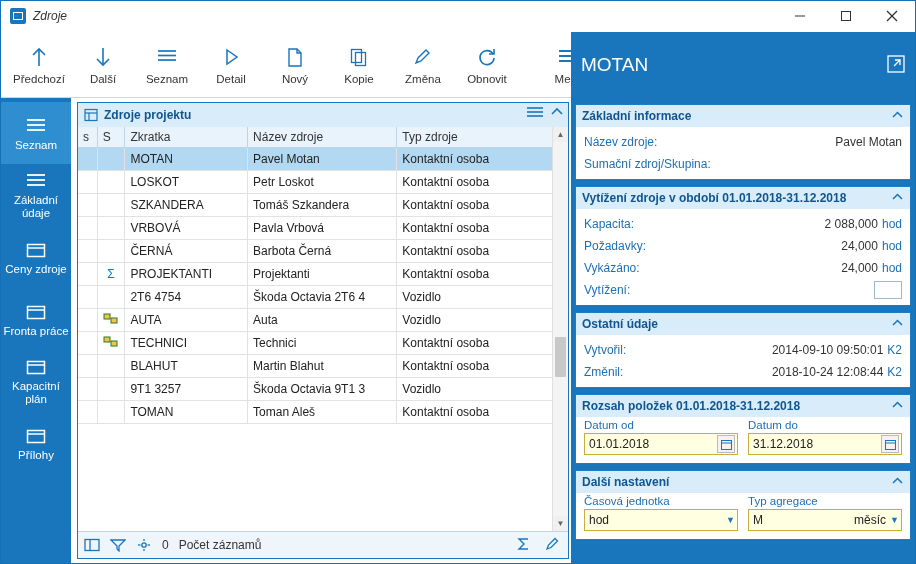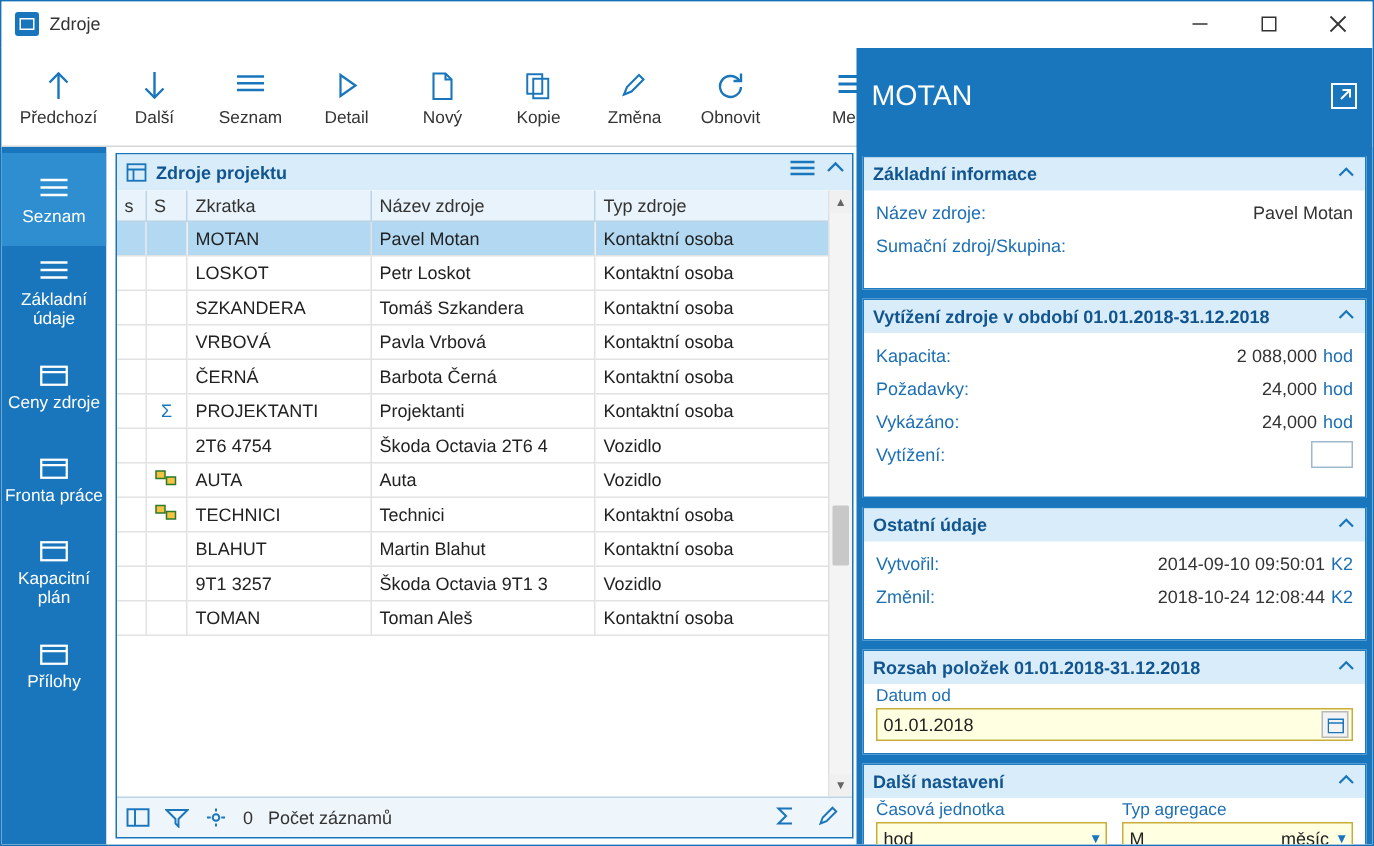--- a/index.html
+++ b/index.html
@@ -42,20 +42,21 @@
     content: "";
     position: absolute;
     left: 3px; top: 4px;
     width: 10px; height: 8px;
     border: 1px solid #ffffff;
     box-sizing: border-box;
   }
   .titlebar .tb-title {
     font-size: 12px;
     color: #333;
+    font-style: italic;
   }
   .win-btns {
     position: absolute;
     right: 0; top: 0;
     height: 30px;
     display: flex;
   }
   .win-btn {
     width: 46px; height: 30px;
     display: flex; align-items: center; justify-content: center;
@@ -254,21 +255,21 @@
     height: 22px;
     background: #d9ecf9;
     display: flex;
     align-items: center;
     padding: 0 6px;
     color: #10558f;
     font-weight: bold;
     font-size: 12px;
   }
   .sec-head .chev { margin-left: auto; color: #1976bc; }
-  .sec-body { padding: 4px 8px 17px 8px; }
+  .sec-body { padding: 4px 8px 4px 8px; }
   .row {
     display: flex;
     align-items: center;
     height: 22px;
     font-size: 12px;
     color: #1d6fb5;
   }
   .row .lbl { color: #1d6fb5; }
   .row .val { margin-left: auto; color: #333; }
   .row .unit { color: #1d6fb5; margin-left: 4px; }
@@ -763,20 +764,32 @@
             <div class="inputbox">
               <span>01.01.2018</span>
               <span class="btn-ic">
                 <svg width="11" height="11" viewBox="0 0 11 11">
                     <rect x="0.5" y="1.5" width="10" height="9" fill="none" stroke="#1976bc" stroke-width="1"></rect>
                     <line x1="0.5" y1="4" x2="10.5" y2="4" stroke="#1976bc" stroke-width="1"></line>
                   </svg>
               </span>
             </div>
           </div>
+          <div class="field">
+            <div class="flbl">Datum do</div>
+            <div class="inputbox">
+              <span>31.12.2018</span>
+              <span class="btn-ic">
+                <svg width="11" height="11" viewBox="0 0 11 11">
+                    <rect x="0.5" y="1.5" width="10" height="9" fill="none" stroke="#1976bc" stroke-width="1"></rect>
+                    <line x1="0.5" y1="4" x2="10.5" y2="4" stroke="#1976bc" stroke-width="1"></line>
+                  </svg>
+              </span>
+            </div>
+          </div>
         </div>
       </div>
 
       <div class="section">
         <div class="sec-head">
           <span>Další nastavení</span>
           <span class="chev">
             <svg width="13" height="12" viewBox="0 0 13 12">
                 <polyline points="2,8 6.5,3.5 11,8" fill="none" stroke="#1976bc" stroke-width="1.5"></polyline>
               </svg>

